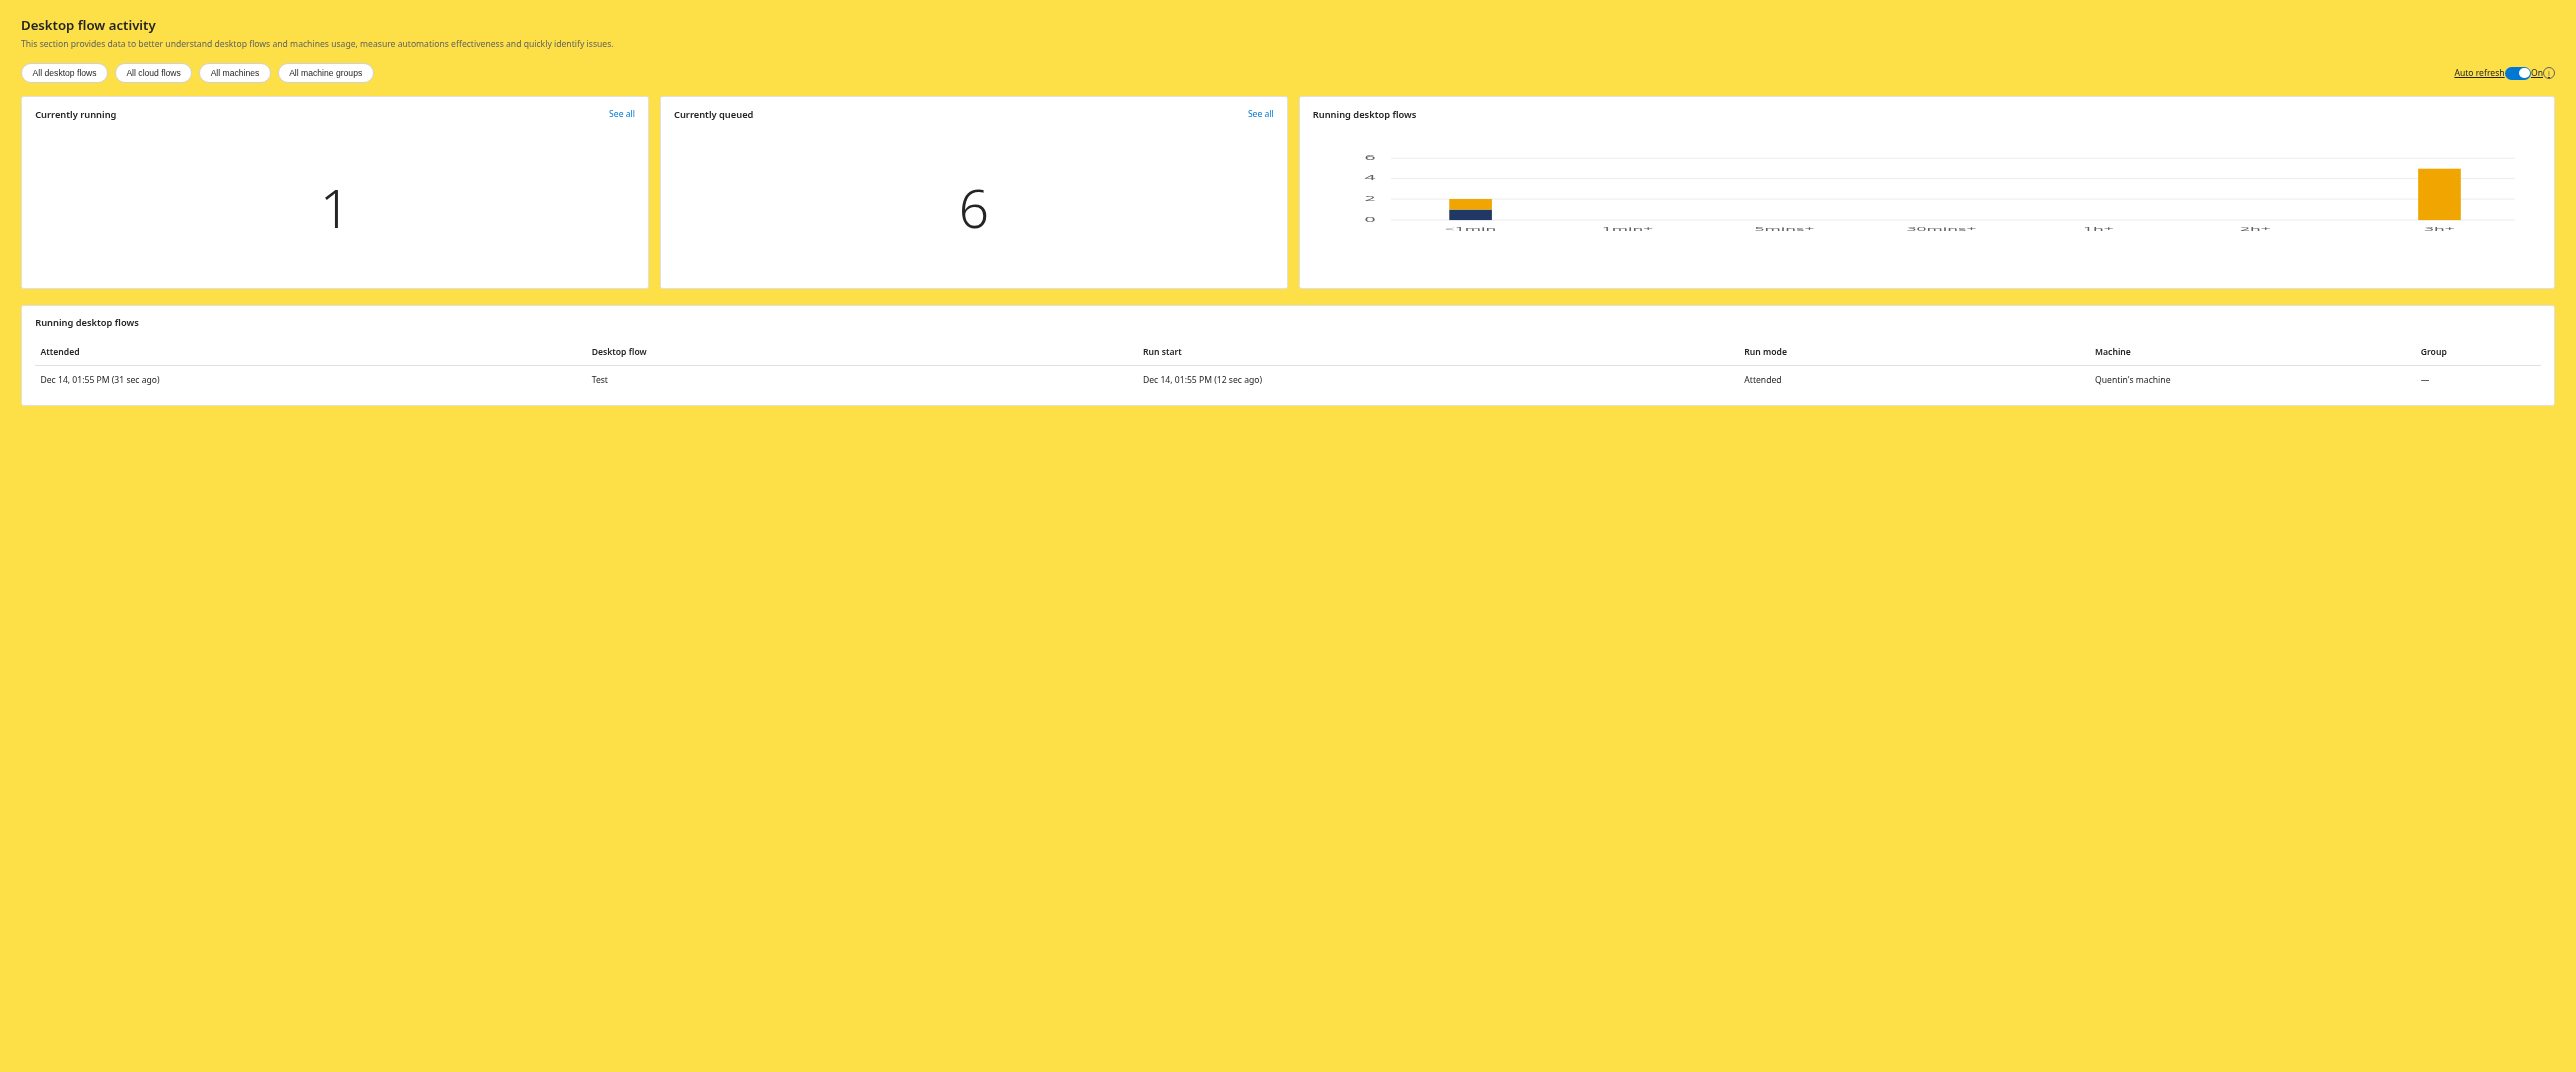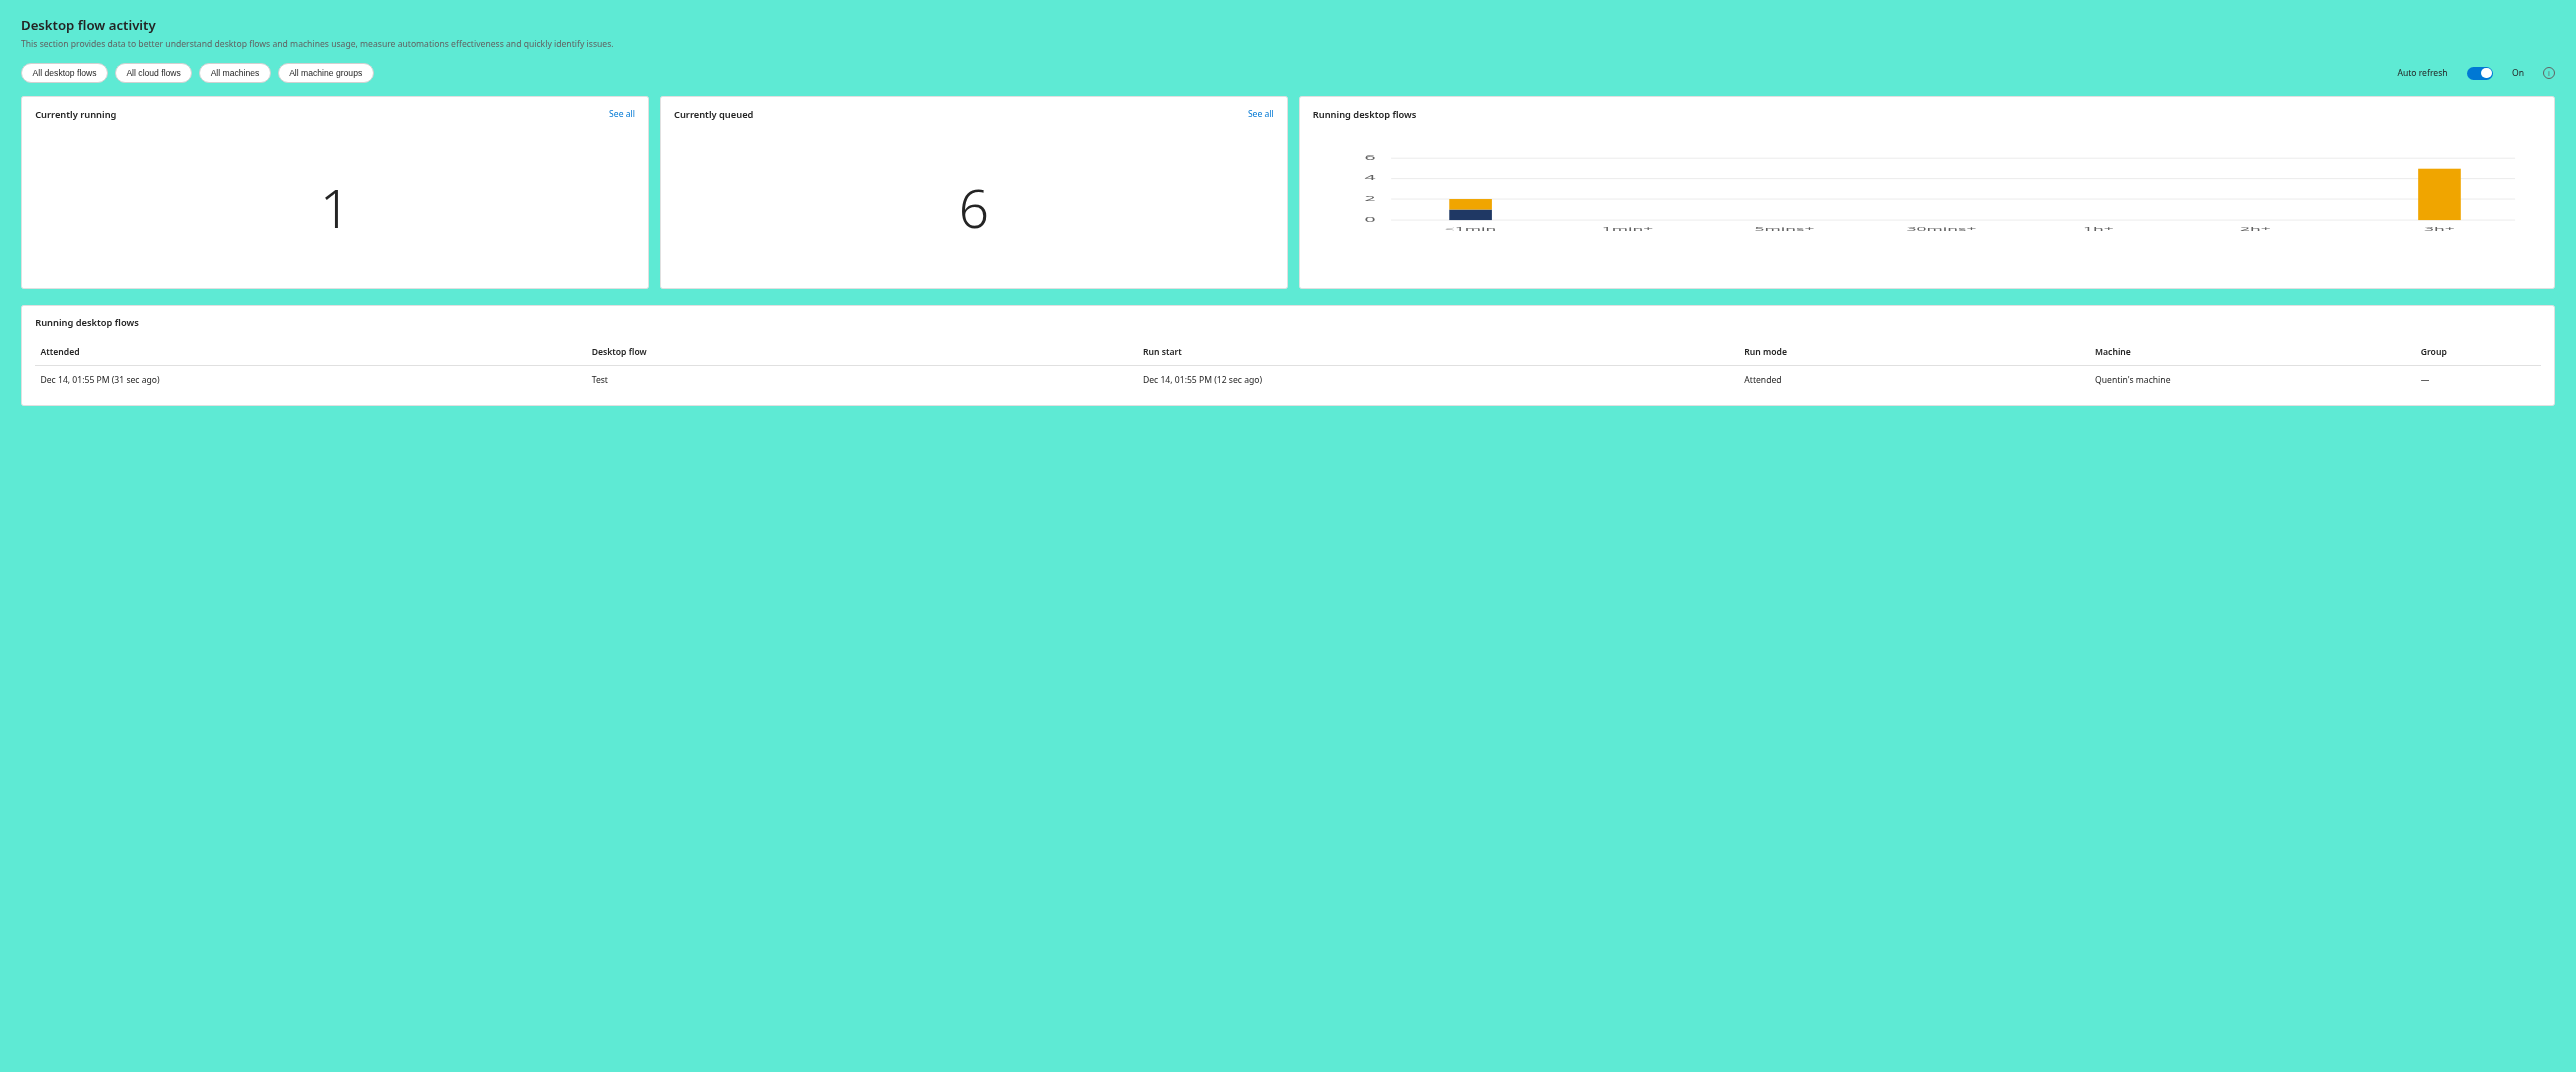--- a/index.html
+++ b/index.html
@@ -3,21 +3,21 @@
   <meta charset="utf-8">
   <style>
     * { box-sizing: border-box; margin: 0; padding: 0; }
     body {
       font-family: 'Segoe UI', system-ui, sans-serif;
       background: #f5f5f5;
       color: #242424;
       font-size: 9.3px;
     }
     .page-container {
-      background: #5eead4;
+      background: #fde047;
       min-height: 100vh;
       padding: 16px 21px;
     }
     .page-title {
       font-size: 13.2px;
       font-weight: 600;
       margin-bottom: 4px;
     }
     .page-subtitle {
       font-size: 8.6px;
@@ -54,23 +54,24 @@
       border-radius: 13.2px;
       padding: 4px 10.6px;
       background: #fff;
       font-size: 8.6px;
       color: #242424;
       cursor: pointer;
     }
     .auto-refresh {
       margin-left: auto;
       display: flex;
-      gap: 19px;
-      font-size: 8.6px;
-      color: #242424;
+      gap: 0;
+      font-size: 8.6px;
+      color: #242424;
+      text-decoration: underline;
     }
     .toggle {
       width: 26.4px;
       height: 13.2px;
       border-radius: 6.6px;
       background: #0078d4;
       position: relative;
       cursor: pointer;
     }
     .toggle-thumb {

